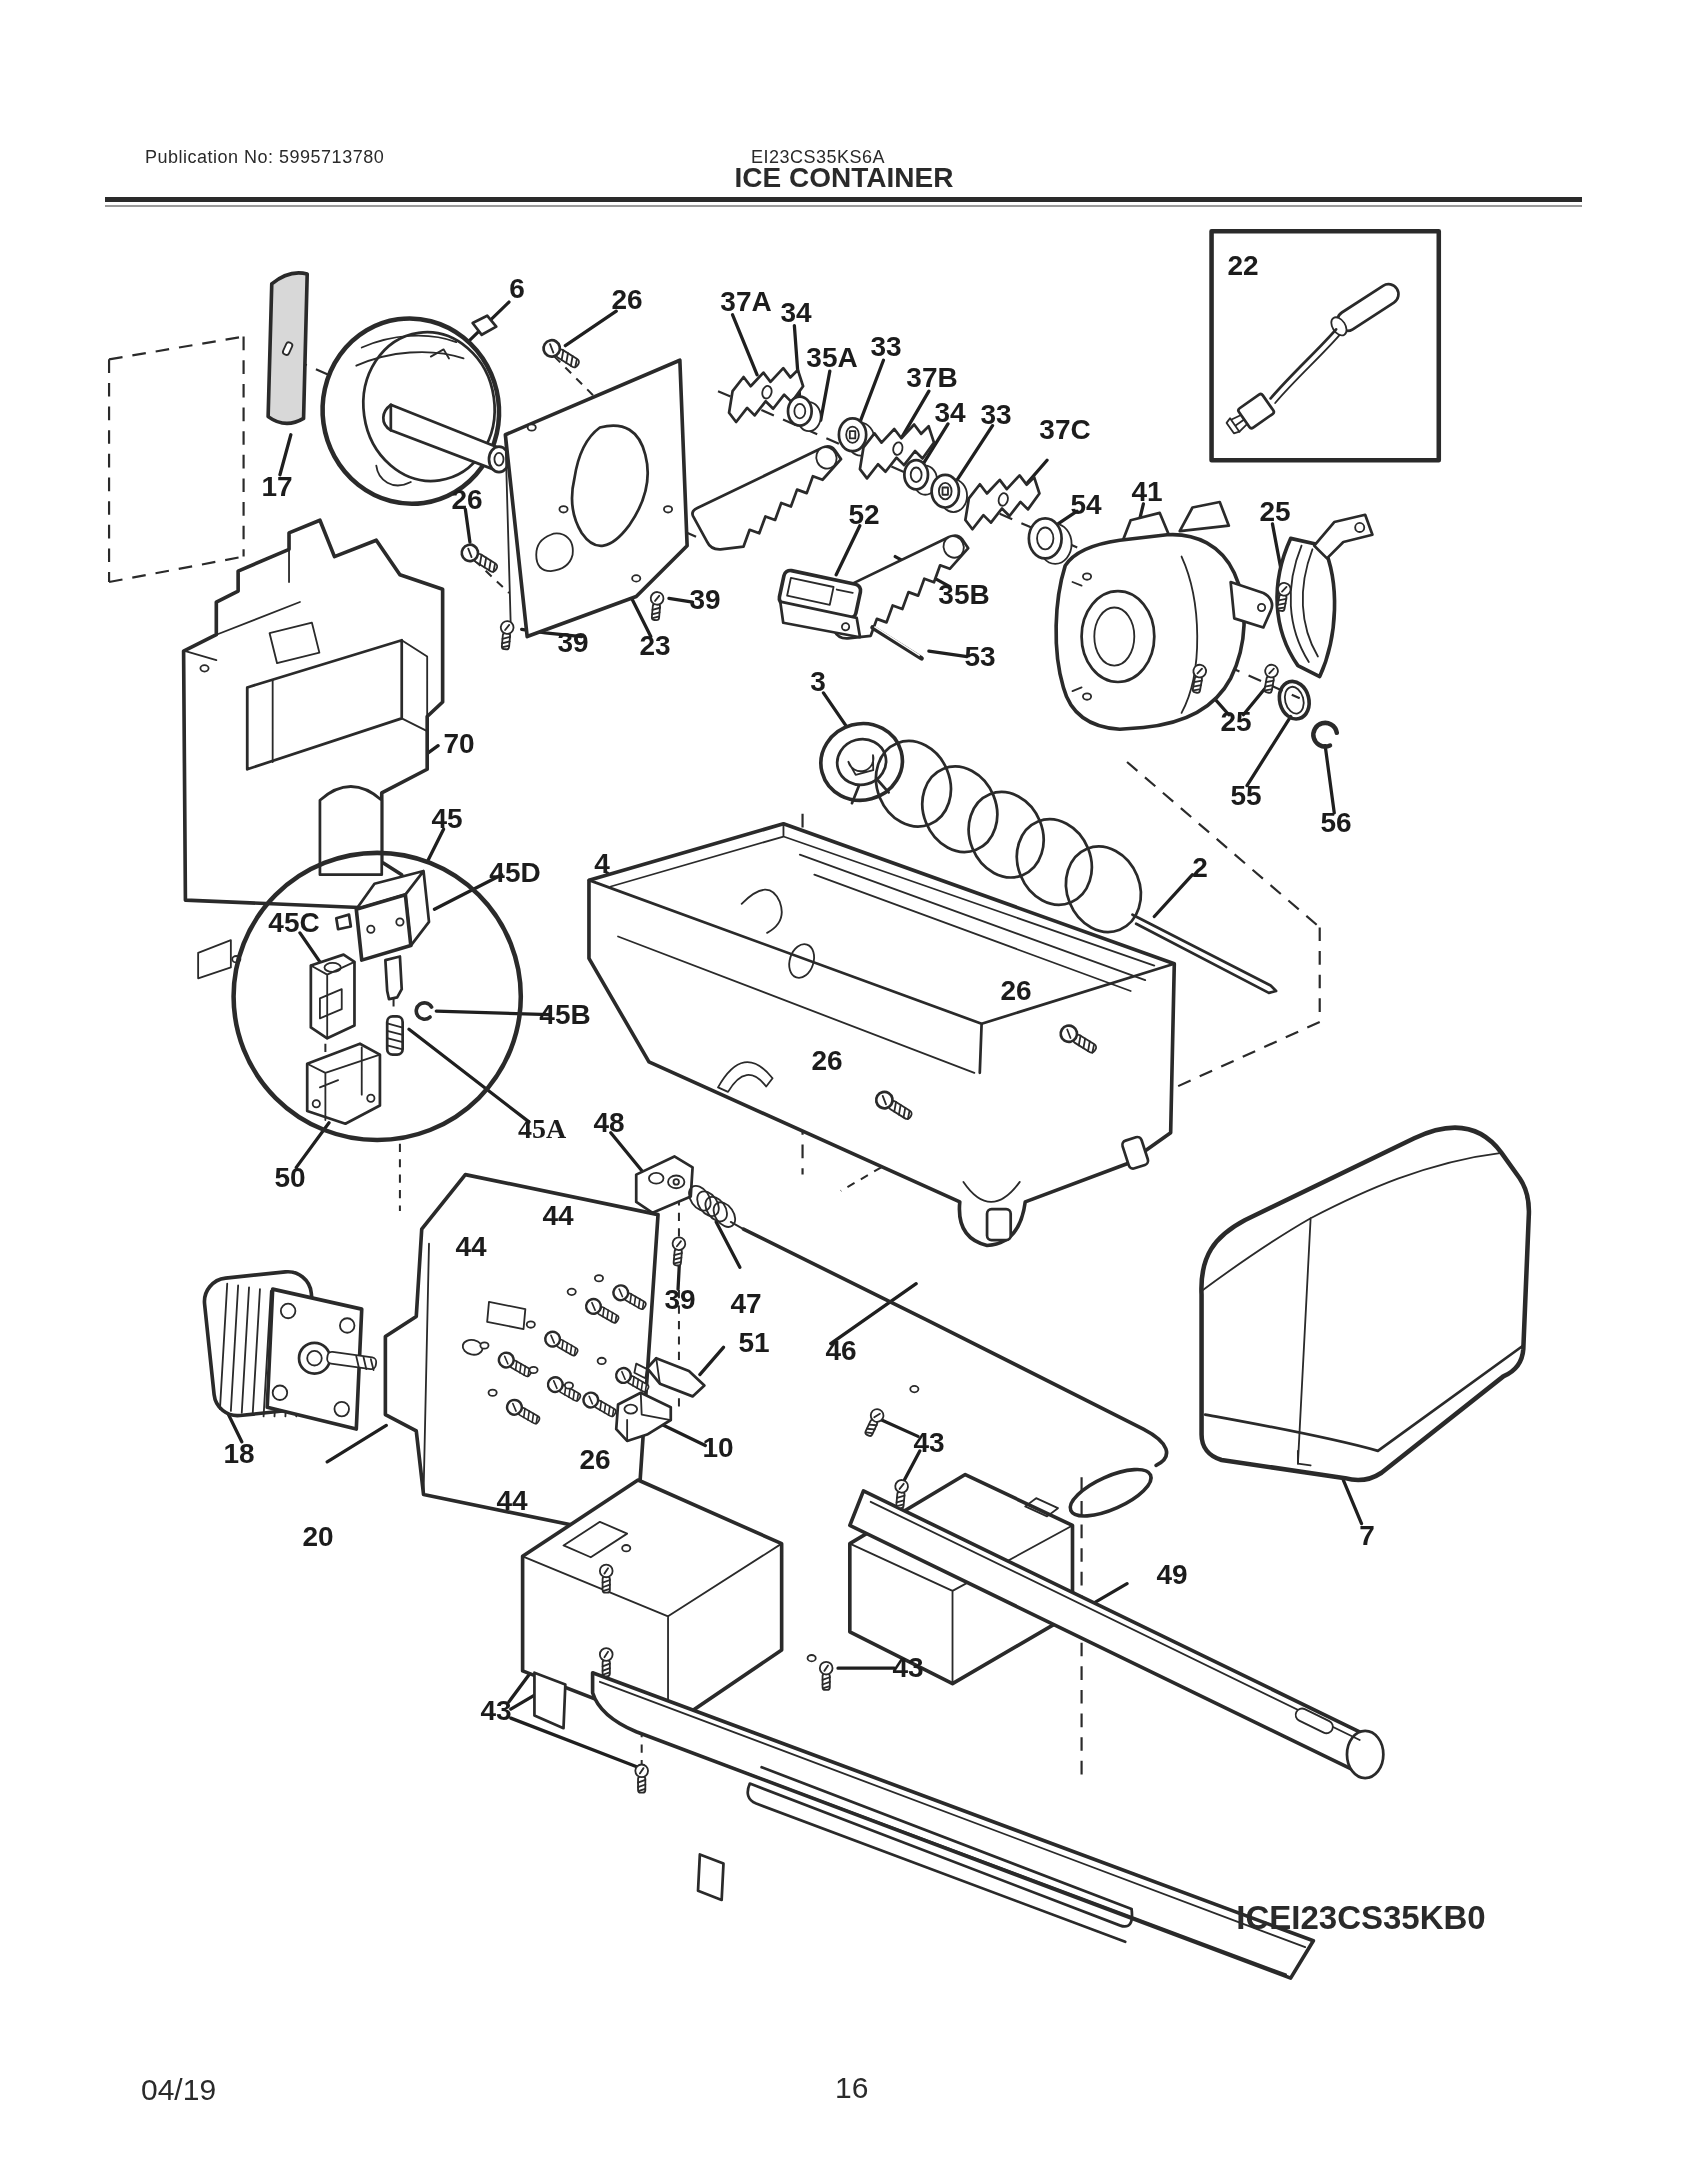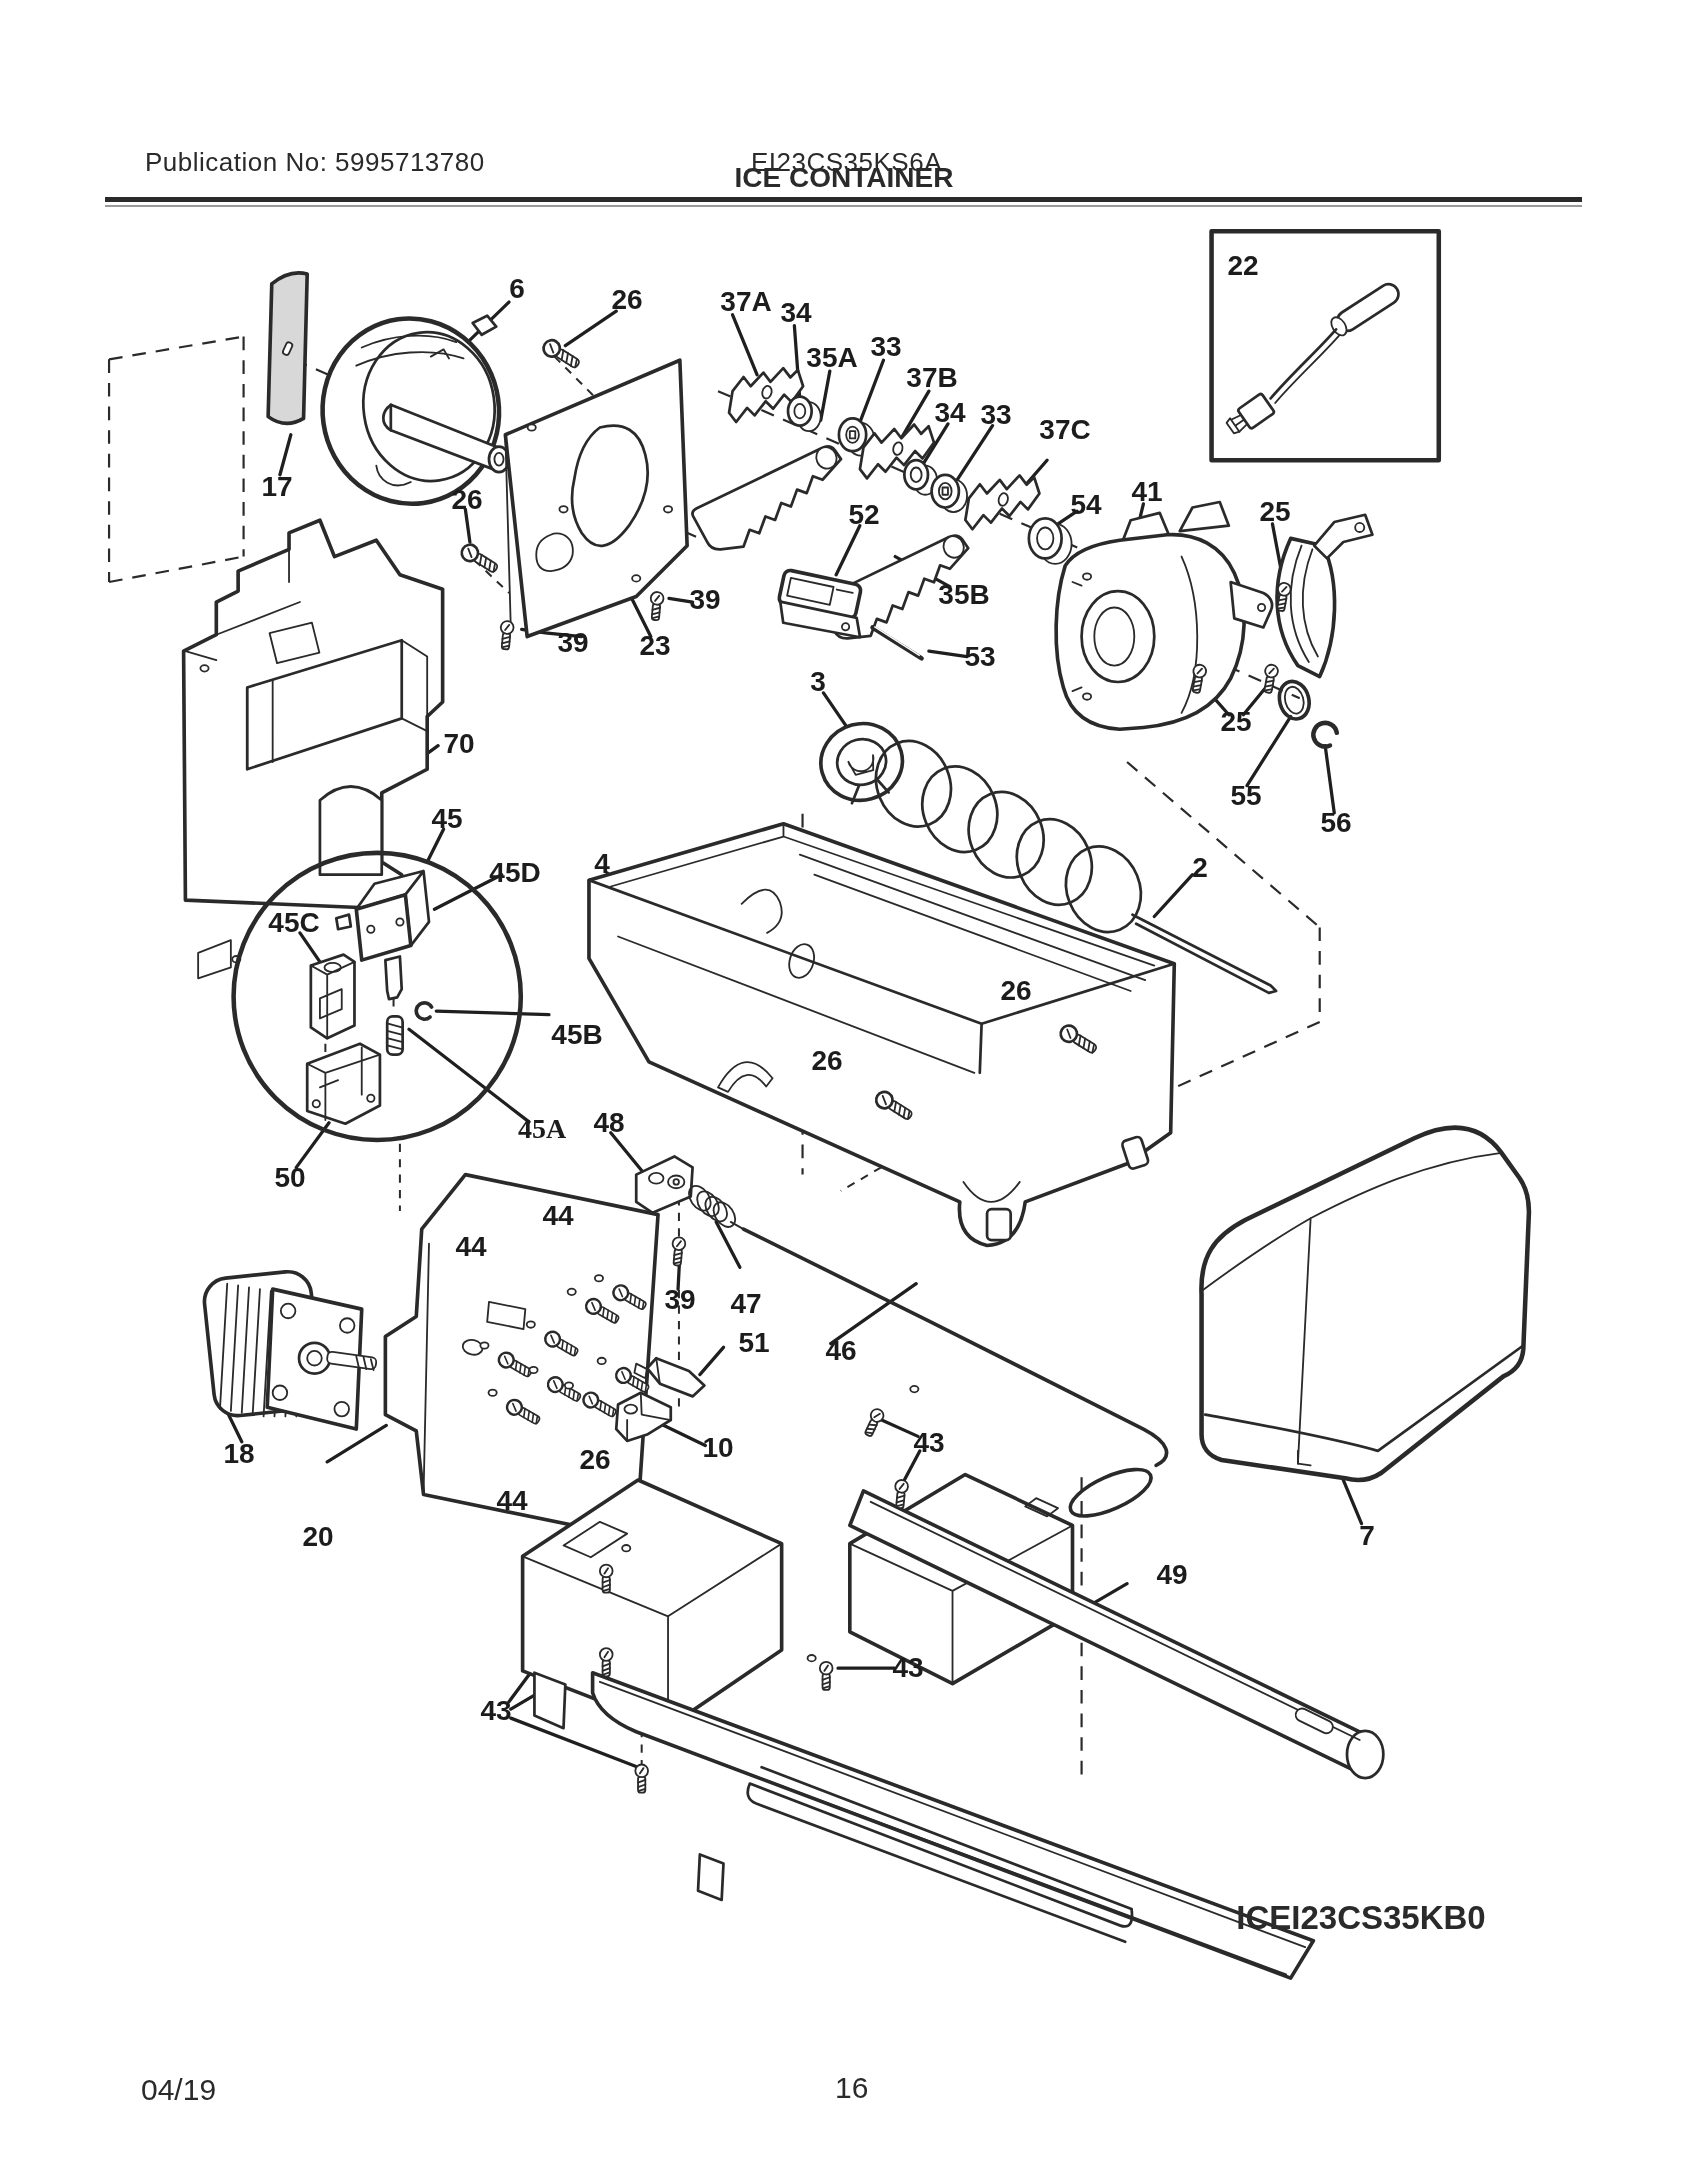--- a/index.html
+++ b/index.html
@@ -5,21 +5,21 @@
   :root{
     --ink:#2a2a2a;
     --shade:#d8d8d8;
     --paper:#ffffff;
   }
   html,body{margin:0;padding:0;background:#888;}
   #page{
     position:relative;width:1686px;height:2182px;background:var(--paper);
     font-family:"Liberation Sans", sans-serif;color:var(--ink);overflow:hidden;
   }
-  .hdr-text{position:absolute;font-size:26px;letter-spacing:0.5px;white-space:nowrap;}
+  .hdr-text{position:absolute;font-size:18px;letter-spacing:0.5px;white-space:nowrap;}
   .title{position:absolute;font-size:28px;font-weight:bold;white-space:nowrap;transform:translateX(-50%);}
   .rule{position:absolute;background:var(--ink);}
   .rule-echo{position:absolute;background:#9a9a9a;}
   .ftr-text{position:absolute;font-size:30px;white-space:nowrap;}
   .diagram-id{position:absolute;font-size:33px;font-weight:bold;white-space:nowrap;transform:translate(-50%,-50%);}
   #art{position:absolute;left:0;top:0;}
   #labels .plabel{
     position:absolute;font-size:28px;font-weight:bold;color:#1c1c1c;
     transform:translate(-50%,-50%);white-space:nowrap;letter-spacing:0px;
   }
@@ -463,21 +463,21 @@
       <span class="plabel" style="left: 1236px; top: 722px;">25</span>
       <span class="plabel" style="left: 1246px; top: 796px;">55</span>
       <span class="plabel" style="left: 1336px; top: 823px;">56</span>
       <span class="plabel" style="left: 447px; top: 819px;">45</span>
       <span class="plabel" style="left: 515px; top: 873px;">45D</span>
       <span class="plabel" style="left: 602px; top: 864px;">4</span>
       <span class="plabel" style="left: 1200px; top: 868px;">2</span>
       <span class="plabel" style="left: 294px; top: 923px;">45C</span>
       <span class="plabel" style="left: 1016px; top: 991px;">26</span>
       <span class="plabel" style="left: 827px; top: 1061px;">26</span>
-      <span class="plabel" style="left: 577px; top: 1015px; margin-top: 20px;">45B</span>
+      <span class="plabel" style="left: 565px; top: 1015px;">45B</span>
       <span class="plabel" style="left: 609px; top: 1123px;">48</span>
       <span class="plabel" style="left: 542px; top: 1129px; font-family: Liberation Serif, serif;">45A</span>
       <span class="plabel" style="left: 290px; top: 1178px;">50</span>
       <span class="plabel" style="left: 471px; top: 1247px;">44</span>
       <span class="plabel" style="left: 558px; top: 1216px;">44</span>
       <span class="plabel" style="left: 746px; top: 1276px; margin-top: 28px;">47</span>
       <span class="plabel" style="left: 680px; top: 1300px;">39</span>
       <span class="plabel" style="left: 734px; top: 1343px; margin-left: 20px;">51</span>
       <span class="plabel" style="left: 841px; top: 1351px;">46</span>
       <span class="plabel" style="left: 239px; top: 1454px;">18</span>

